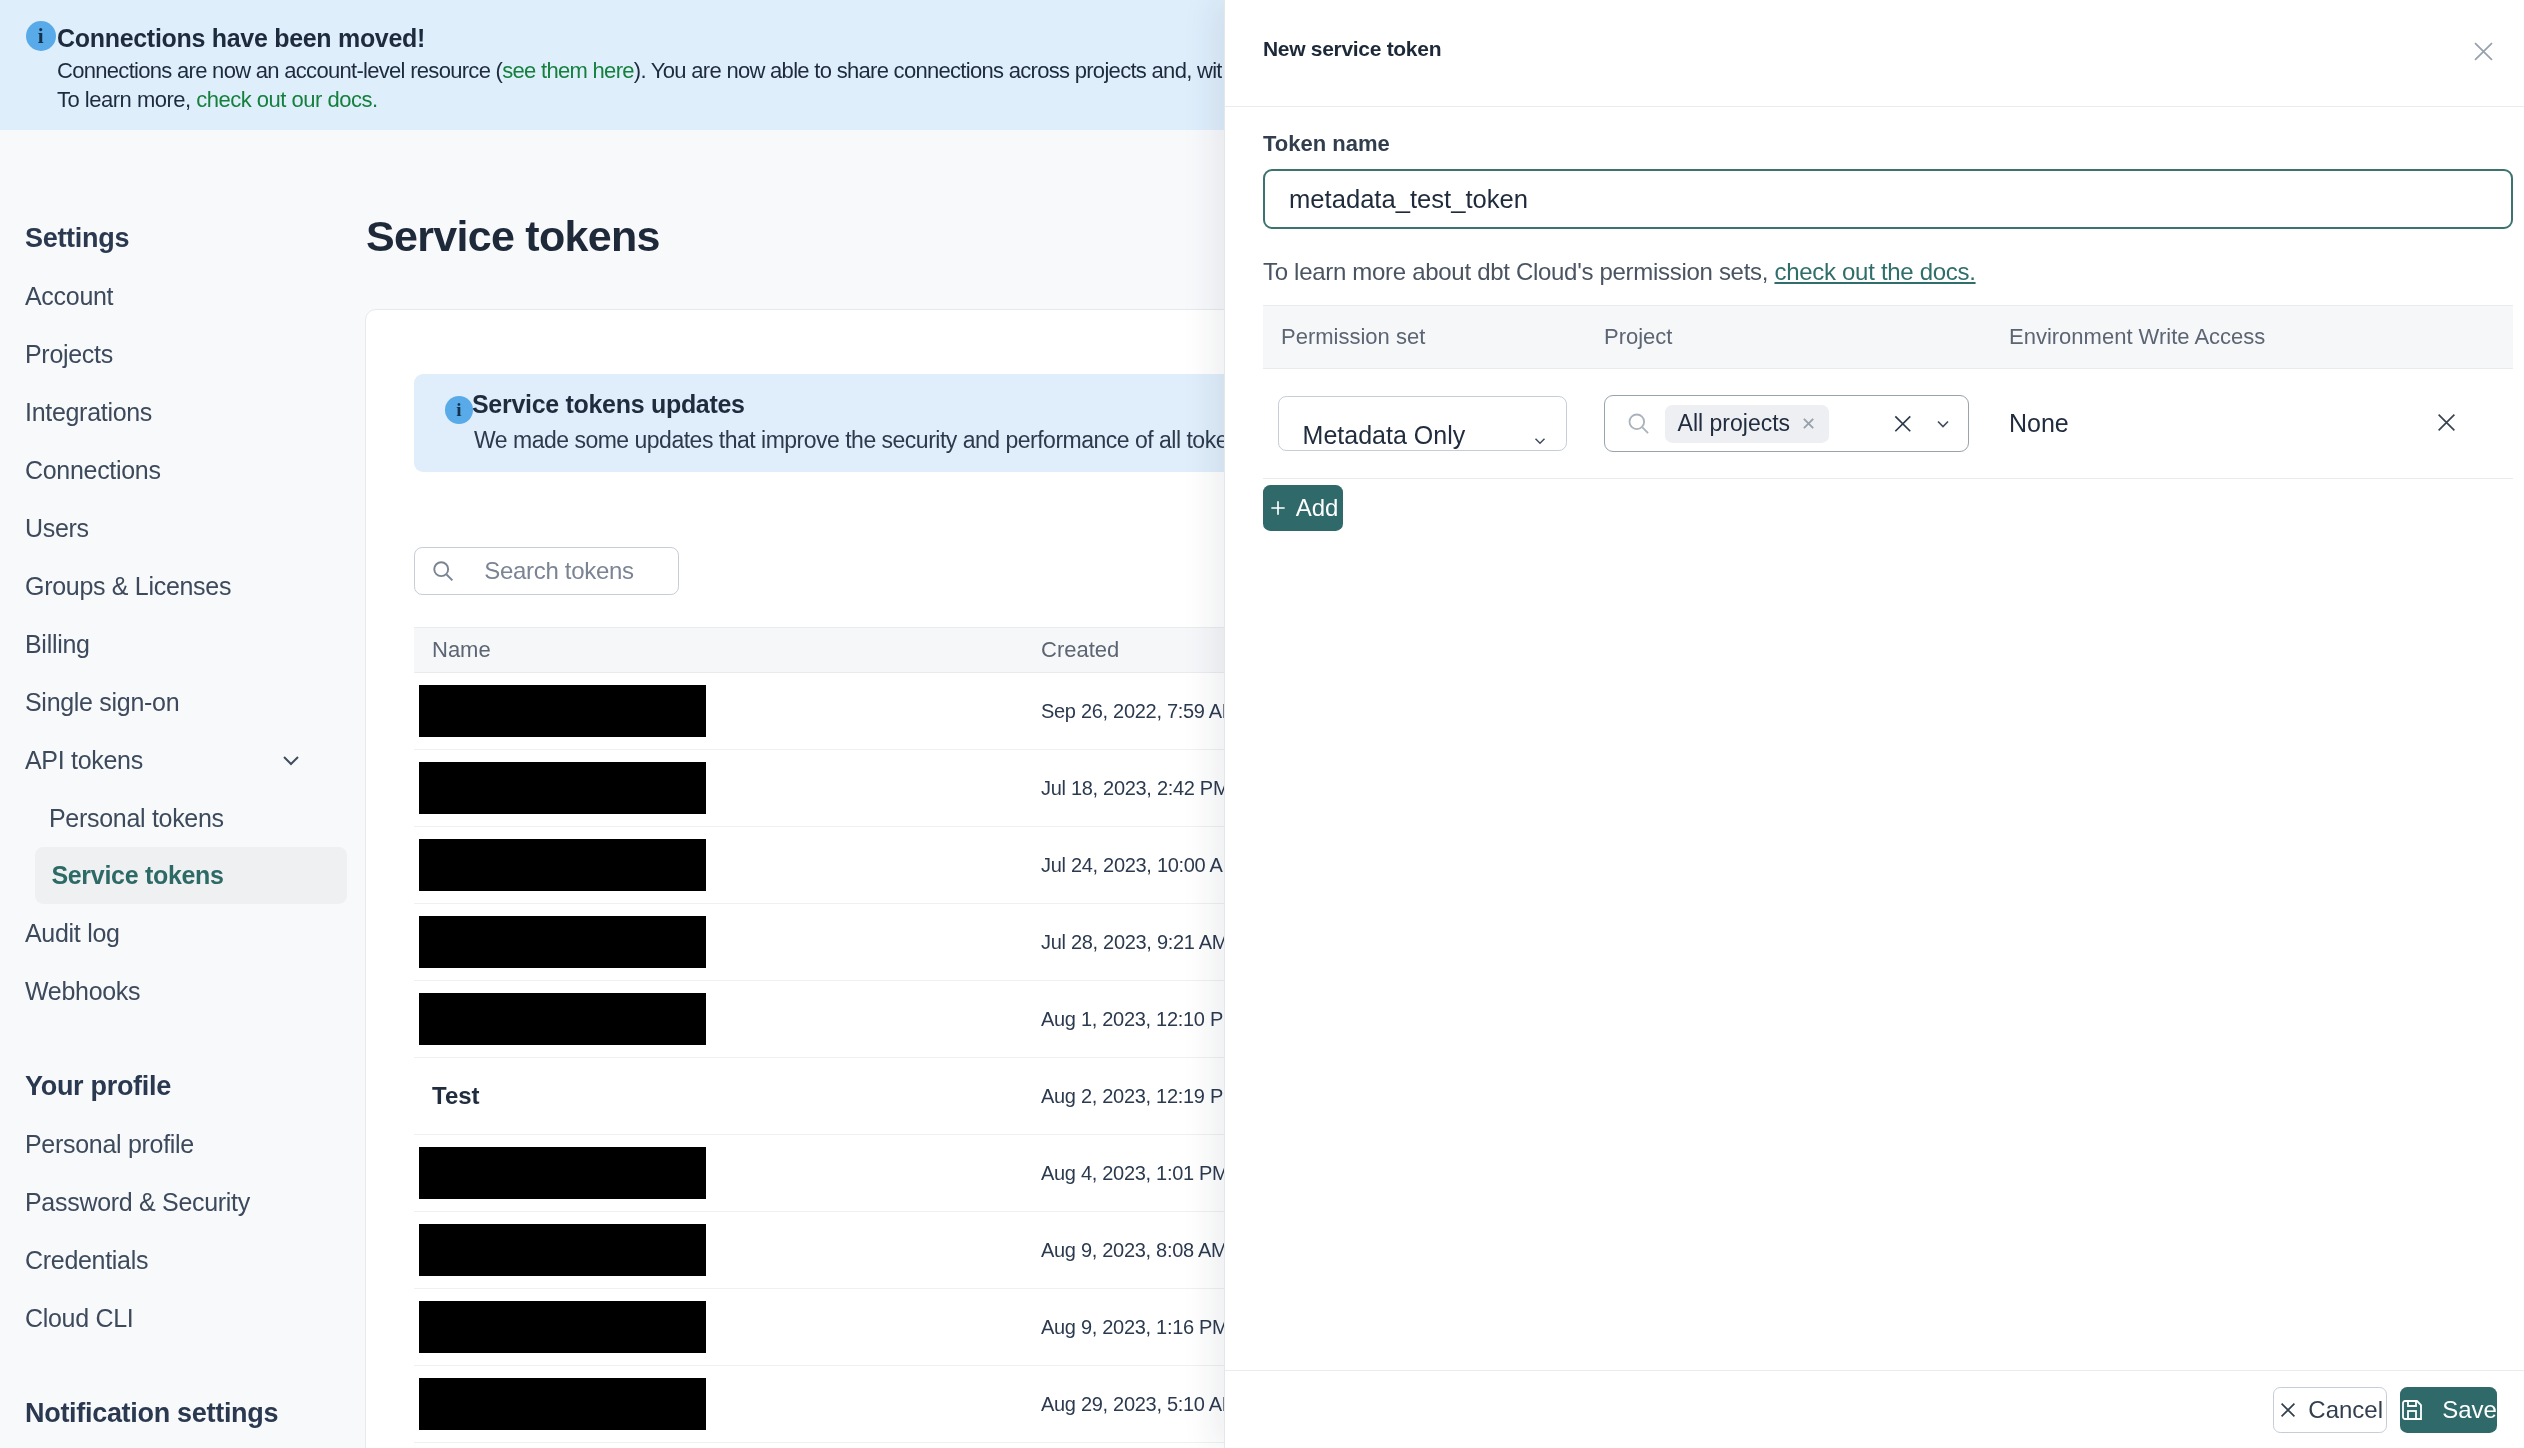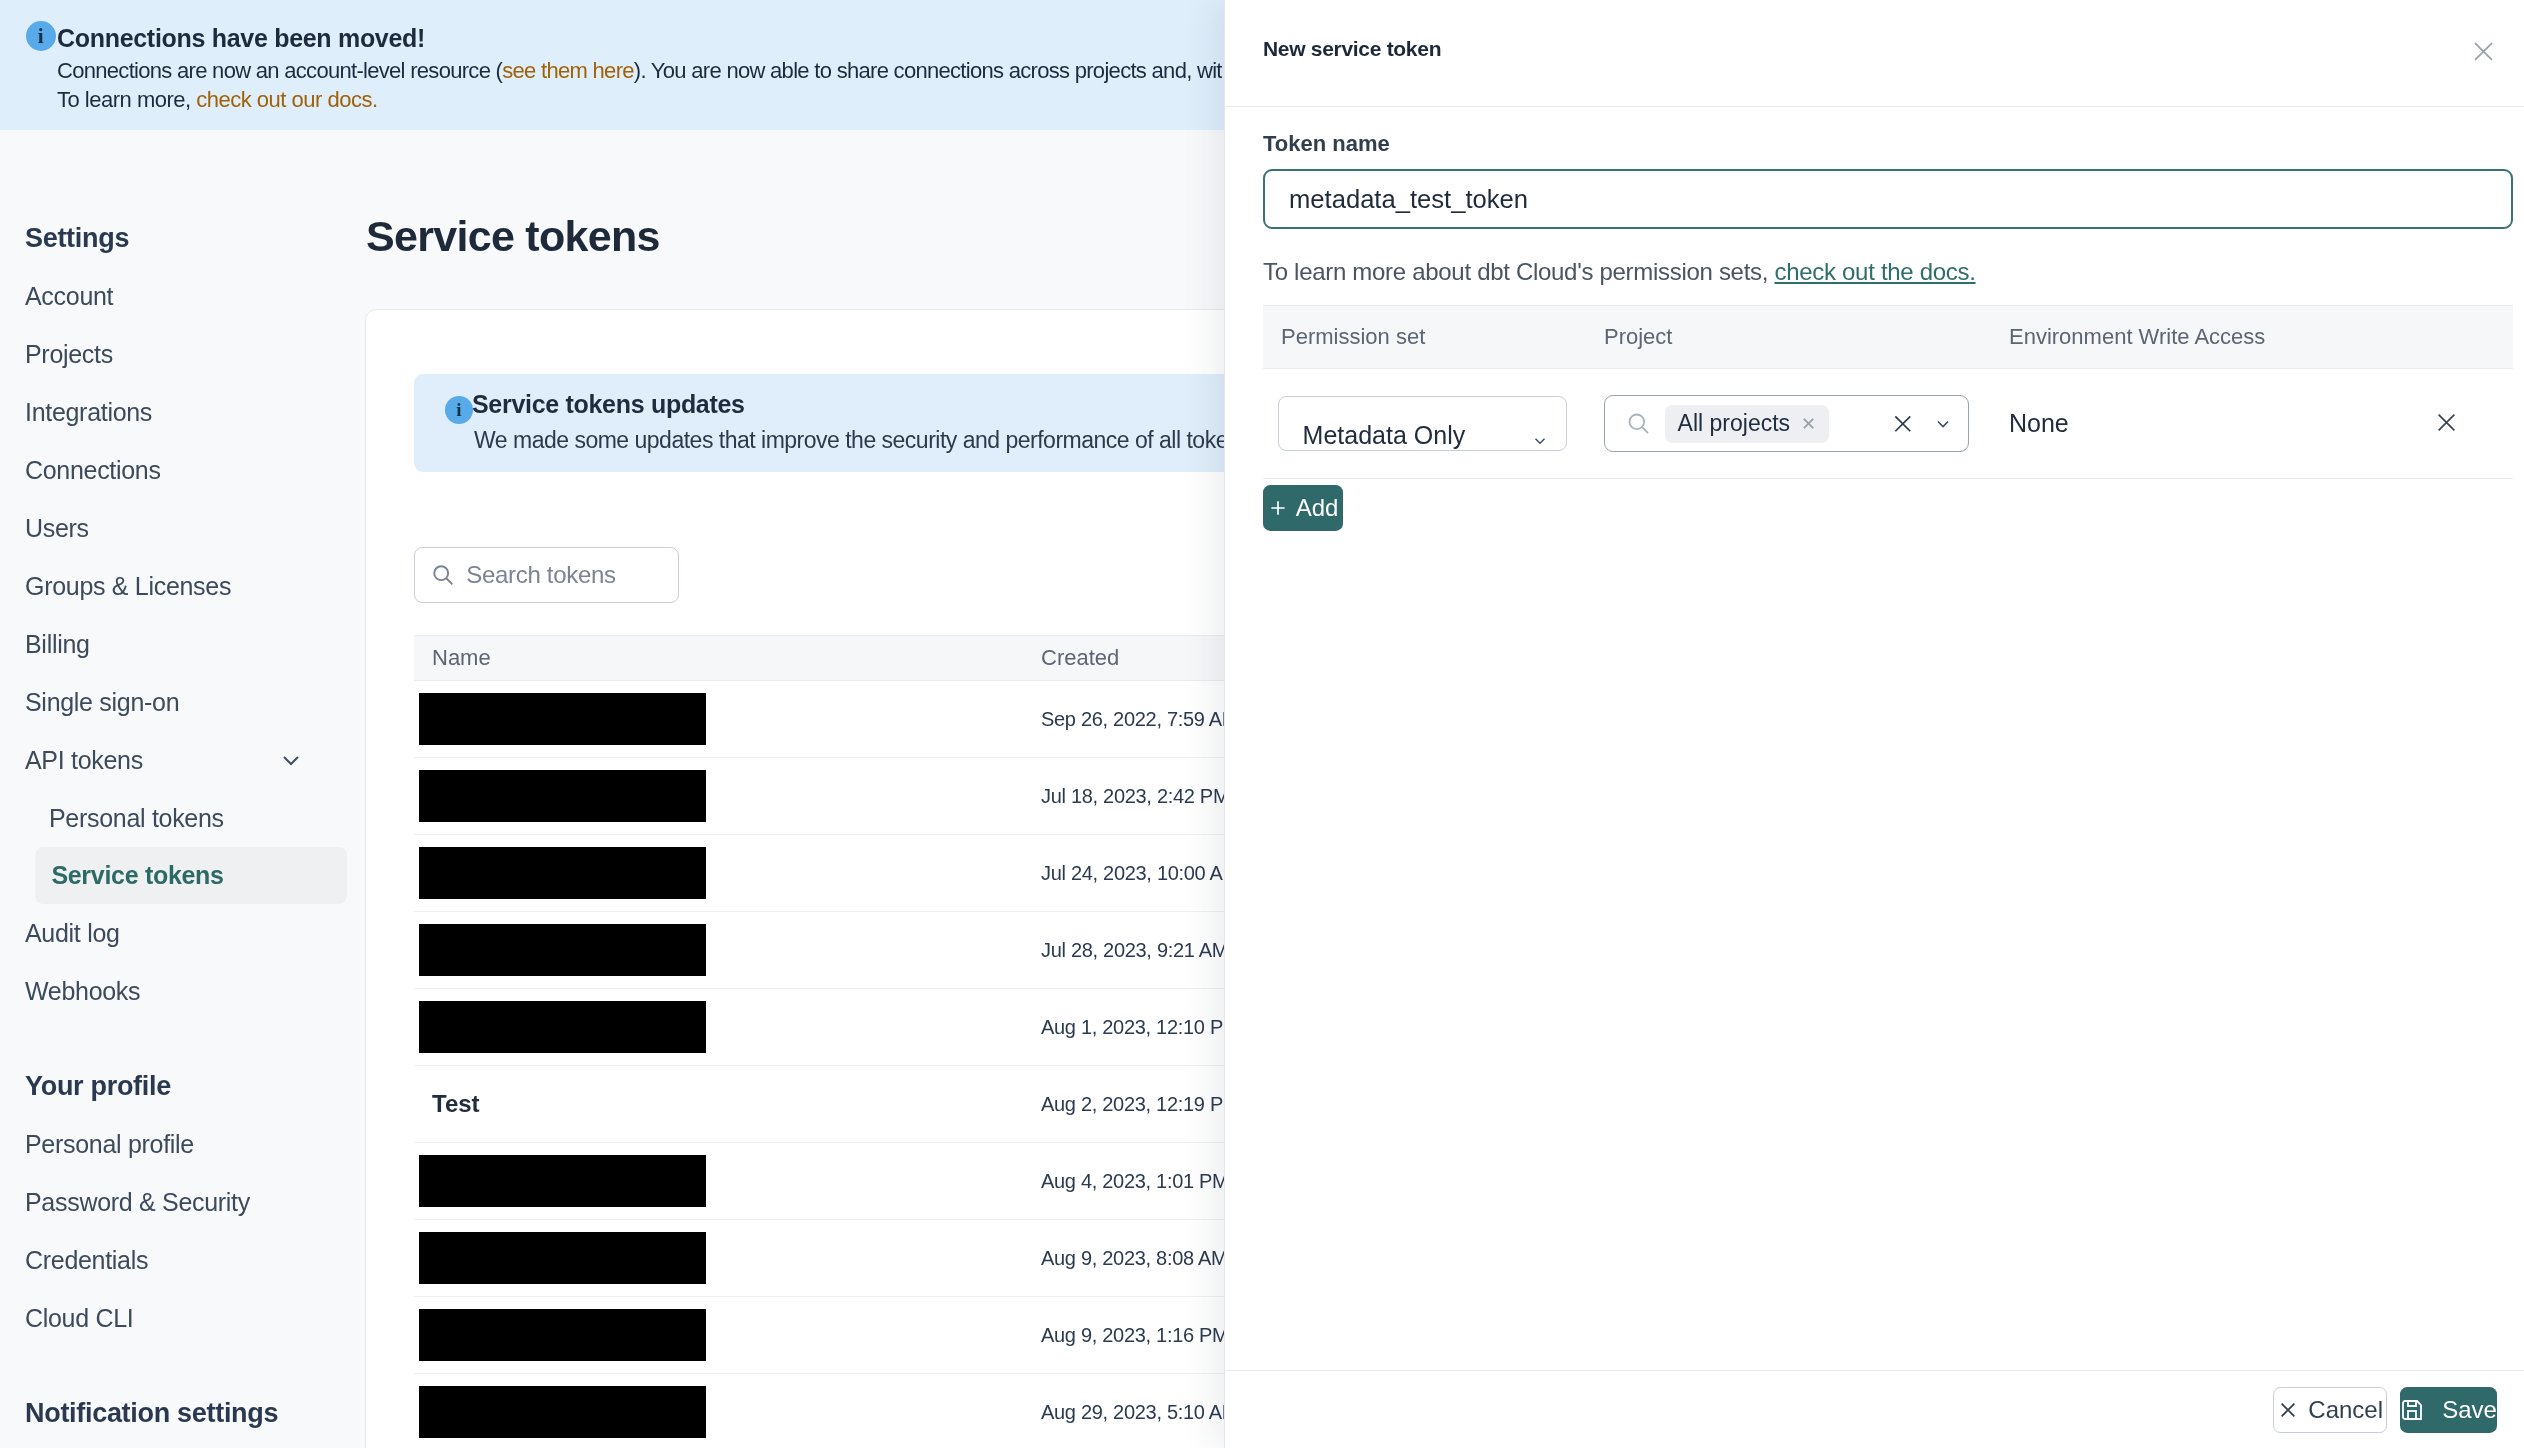--- a/index.html
+++ b/index.html
@@ -12,21 +12,21 @@
   svg { display:block; }
 
   
   .banner { position:absolute; top:0; left:0; width:2525px; height:130px; background:#dfeefb; color:#1e2b3e; z-index:1; }
   .banner-icon { position:absolute; left:25.6px; top:21px; width:30px; height:30px; border-radius:50%;
     background:#58aae8; color:#14304a; display:flex; align-items:center; justify-content:center;
     font-family:"Liberation Serif", serif; font-weight:700; font-size:21px; }
   .banner-title { position:absolute; left:57px; top:24px; font-size:25px; font-weight:700; letter-spacing:-0.3px; }
   .banner-line2 { position:absolute; left:57px; top:58px; font-size:22px; letter-spacing:-0.7px; white-space:nowrap; width:1165px; overflow:hidden; }
   .banner-line3 { position:absolute; left:57px; top:87px; font-size:22px; letter-spacing:-0.5px; }
-  .blue-link { color:#a16207; text-decoration:none; cursor:pointer; }
+  .blue-link { color:#15803d; text-decoration:none; cursor:pointer; }
 
   
   .sidebar { position:absolute; top:130px; left:0; width:365px; bottom:0; padding-top:79px; font-size:25px; color:#3d4a5c; }
   .nav-heading { height:58px; display:flex; align-items:center; padding-left:25px; font-size:27px; font-weight:700; color:#2b3950; letter-spacing:-0.3px; }
   .nav-item { height:58px; display:flex; align-items:center; padding-left:25px; cursor:pointer; letter-spacing:-0.3px; }
   .nav-item.sub { padding-left:49px; }
   .nav-pill { margin-left:35px; width:312px; height:57px; padding-left:16.4px; border-radius:8.2px;
     background:#eef0f2; color:#2d6a66; font-weight:700; display:flex; align-items:center; cursor:pointer; letter-spacing:-0.3px; }
   .nav-chevron { margin-left:auto; margin-right:62px; color:#414d5e; }
   .nav-gap { height:37px; }
@@ -37,22 +37,22 @@
     border:0.9px solid #e7e9ee; border-radius:11px; z-index:1; }
   .card-inner { padding:64px 0 0 48px; }
 
   .info-box { position:relative; width:1480px; height:98px; background:#e0eefb; border-radius:9px; }
   .info-box .ib-icon { position:absolute; left:31px; top:22px; width:28px; height:28px; border-radius:50%;
     background:#58aae8; color:#14304a; display:flex; align-items:center; justify-content:center;
     font-family:"Liberation Serif", serif; font-weight:700; font-size:19px; }
   .ib-title { position:absolute; left:58px; top:16.4px; font-size:25px; font-weight:700; color:#1f2c3e; letter-spacing:-0.3px; }
   .ib-body { position:absolute; left:60px; top:53px; font-size:23px; color:#2c3a4c; letter-spacing:-0.5px; white-space:nowrap; width:1370px; overflow:hidden; }
 
-  .search-box { margin-top:75px; width:265px; height:56px; border:1.8px solid #c6cdd6; border-radius:8.2px;
-    display:flex; align-items:center; padding-left:14.6px; gap:11px; background:#fff; color:#8a93a1; }
+  .search-box { margin-top:75px; width:265px; height:48px; border:1.8px solid #c6cdd6; border-radius:8.2px;
+    display:flex; align-items:center; padding-left:14.6px; gap:29px; background:#fff; color:#8a93a1; }
   .search-box input { border:none; outline:none; width:183px; font-size:24px; letter-spacing:-0.3px;
     font-family:"Liberation Sans", sans-serif; color:#2c3a4f; background:transparent; }
   .search-box input::placeholder { color:#7b8494; }
 
   .token-table { margin-top:32px; width:1489px; }
   .thead { height:46px; background:#f6f7f9; border-top:0.9px solid #e9ecef; border-bottom:0.9px solid #e9ecef;
     display:grid; grid-template-columns:627px 1fr; align-items:center; font-size:22px; color:#5c6573; }
   .thead .th-name { margin-left:18px; }
   .trow { height:77px; border-bottom:0.9px solid #eef0f3; display:grid; grid-template-columns:627px 1fr; align-items:center; cursor:pointer; }
   .redacted-bar { margin-left:4.6px; width:287px; height:52px; background:#000; }

